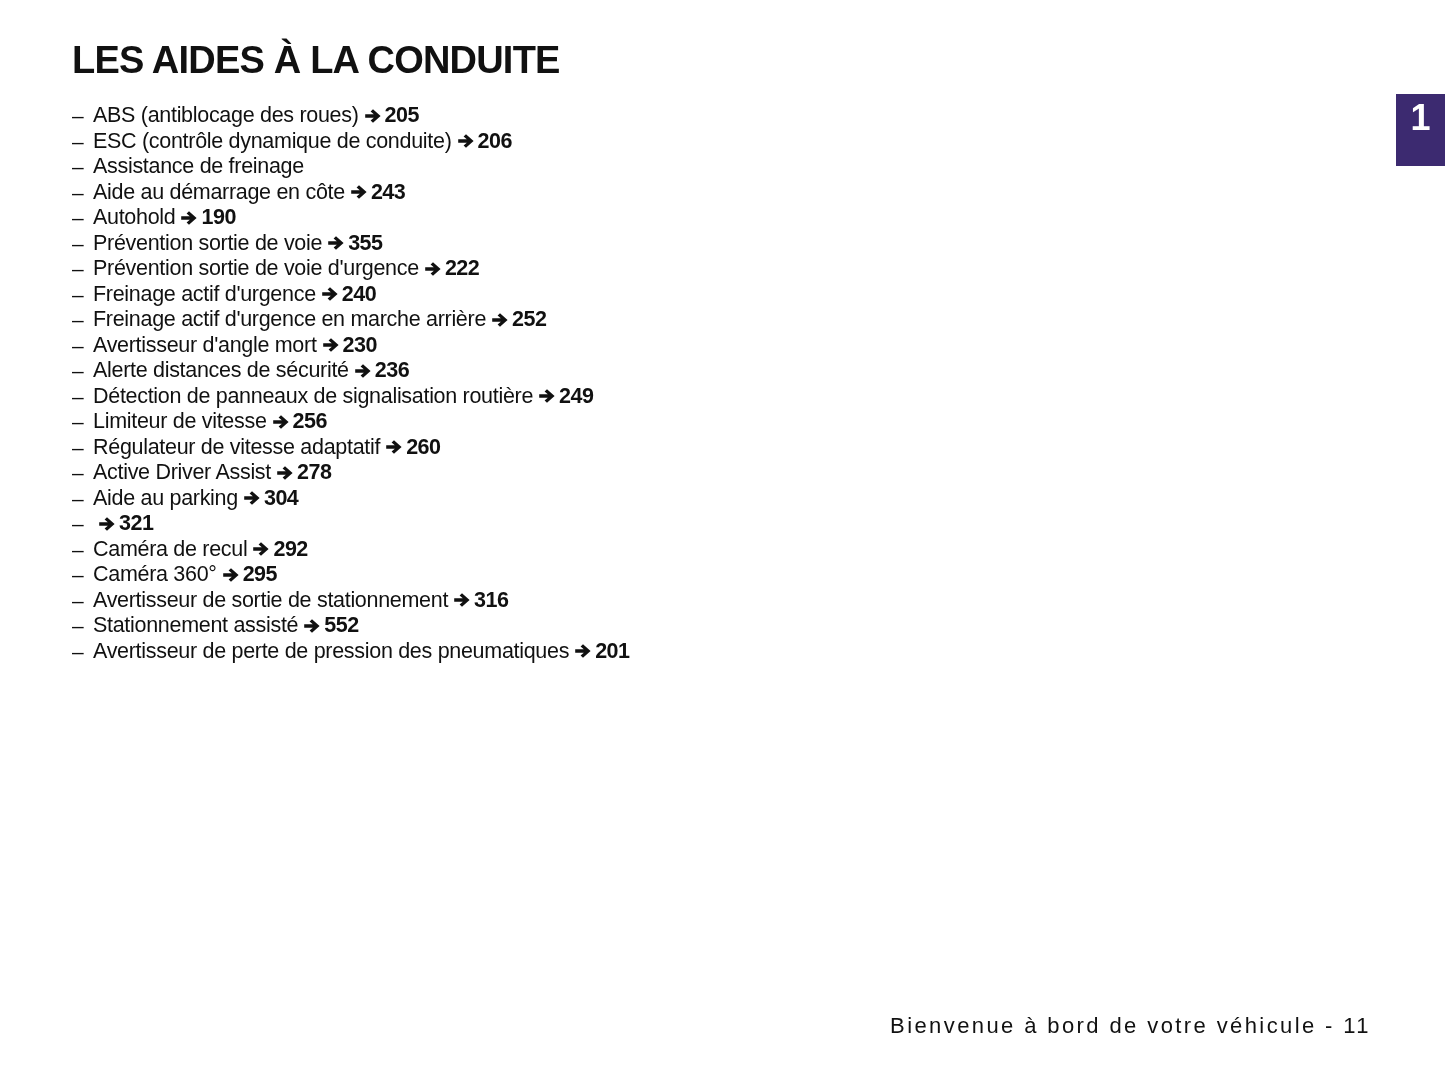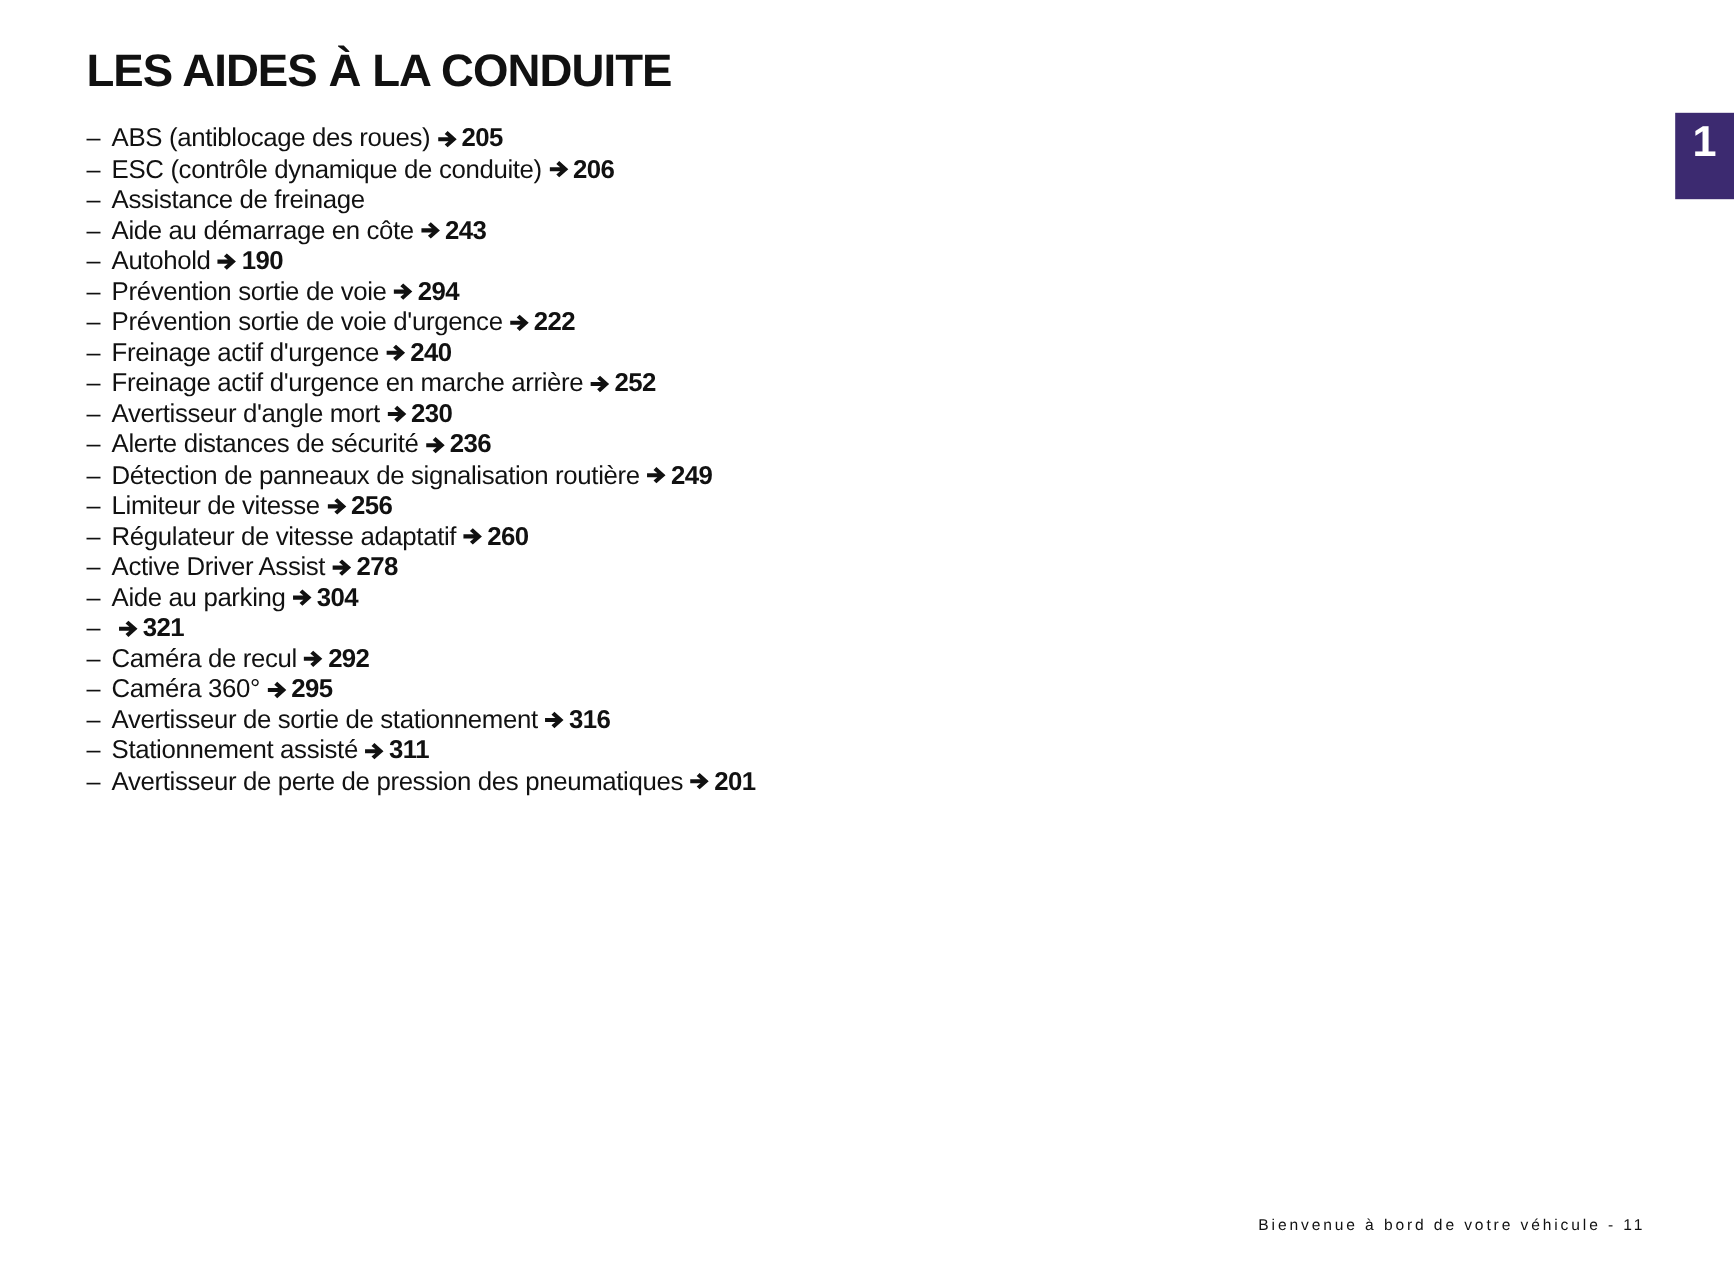--- a/index.html
+++ b/index.html
@@ -77,21 +77,21 @@
       color: #ffffff;
       font-weight: bold;
       font-size: 36px;
       text-align: center;
       line-height: 48px;
     }
     .footer {
       position: absolute;
       right: 74px;
       top: 1013px;
-      font-size: 13px;
+      font-size: 22px;
       letter-spacing: 2.4px;
       color: #111111;
     }
   </style>
 </head>
 <body>
 
 <h1 class="page-title">LES AIDES À LA CONDUITE</h1>
 
 <ul class="aids-list" id="aids-list">
@@ -140,21 +140,21 @@
       <span class="ref">190</span>
     </li>
     <li>
       <span class="dash">–</span>
       <span class="label">Prévention sortie de voie</span>
       <span class="arrow">
         <svg width="18" height="16" viewBox="0 0 18 16">
           <path d="M9 1.2 L16.6 8 L9 14.8 L6.6 12.4 L9.8 9.7 L1.2 9.7 L1.2 6.3 L9.8 6.3 L6.6 3.6 Z" fill="#111111"></path>
         </svg>
       </span>
-      <span class="ref">294</span>
+      <span class="ref">355</span>
     </li>
     <li>
       <span class="dash">–</span>
       <span class="label">Prévention sortie de voie d'urgence</span>
       <span class="arrow">
         <svg width="18" height="16" viewBox="0 0 18 16">
           <path d="M9 1.2 L16.6 8 L9 14.8 L6.6 12.4 L9.8 9.7 L1.2 9.7 L1.2 6.3 L9.8 6.3 L6.6 3.6 Z" fill="#111111"></path>
         </svg>
       </span>
       <span class="ref">222</span>
@@ -289,21 +289,21 @@
       <span class="ref">316</span>
     </li>
     <li>
       <span class="dash">–</span>
       <span class="label">Stationnement assisté</span>
       <span class="arrow">
         <svg width="18" height="16" viewBox="0 0 18 16">
           <path d="M9 1.2 L16.6 8 L9 14.8 L6.6 12.4 L9.8 9.7 L1.2 9.7 L1.2 6.3 L9.8 6.3 L6.6 3.6 Z" fill="#111111"></path>
         </svg>
       </span>
-      <span class="ref">311</span>
+      <span class="ref">552</span>
     </li>
     <li>
       <span class="dash">–</span>
       <span class="label">Avertisseur de perte de pression des pneumatiques</span>
       <span class="arrow">
         <svg width="18" height="16" viewBox="0 0 18 16">
           <path d="M9 1.2 L16.6 8 L9 14.8 L6.6 12.4 L9.8 9.7 L1.2 9.7 L1.2 6.3 L9.8 6.3 L6.6 3.6 Z" fill="#111111"></path>
         </svg>
       </span>
       <span class="ref">201</span>

